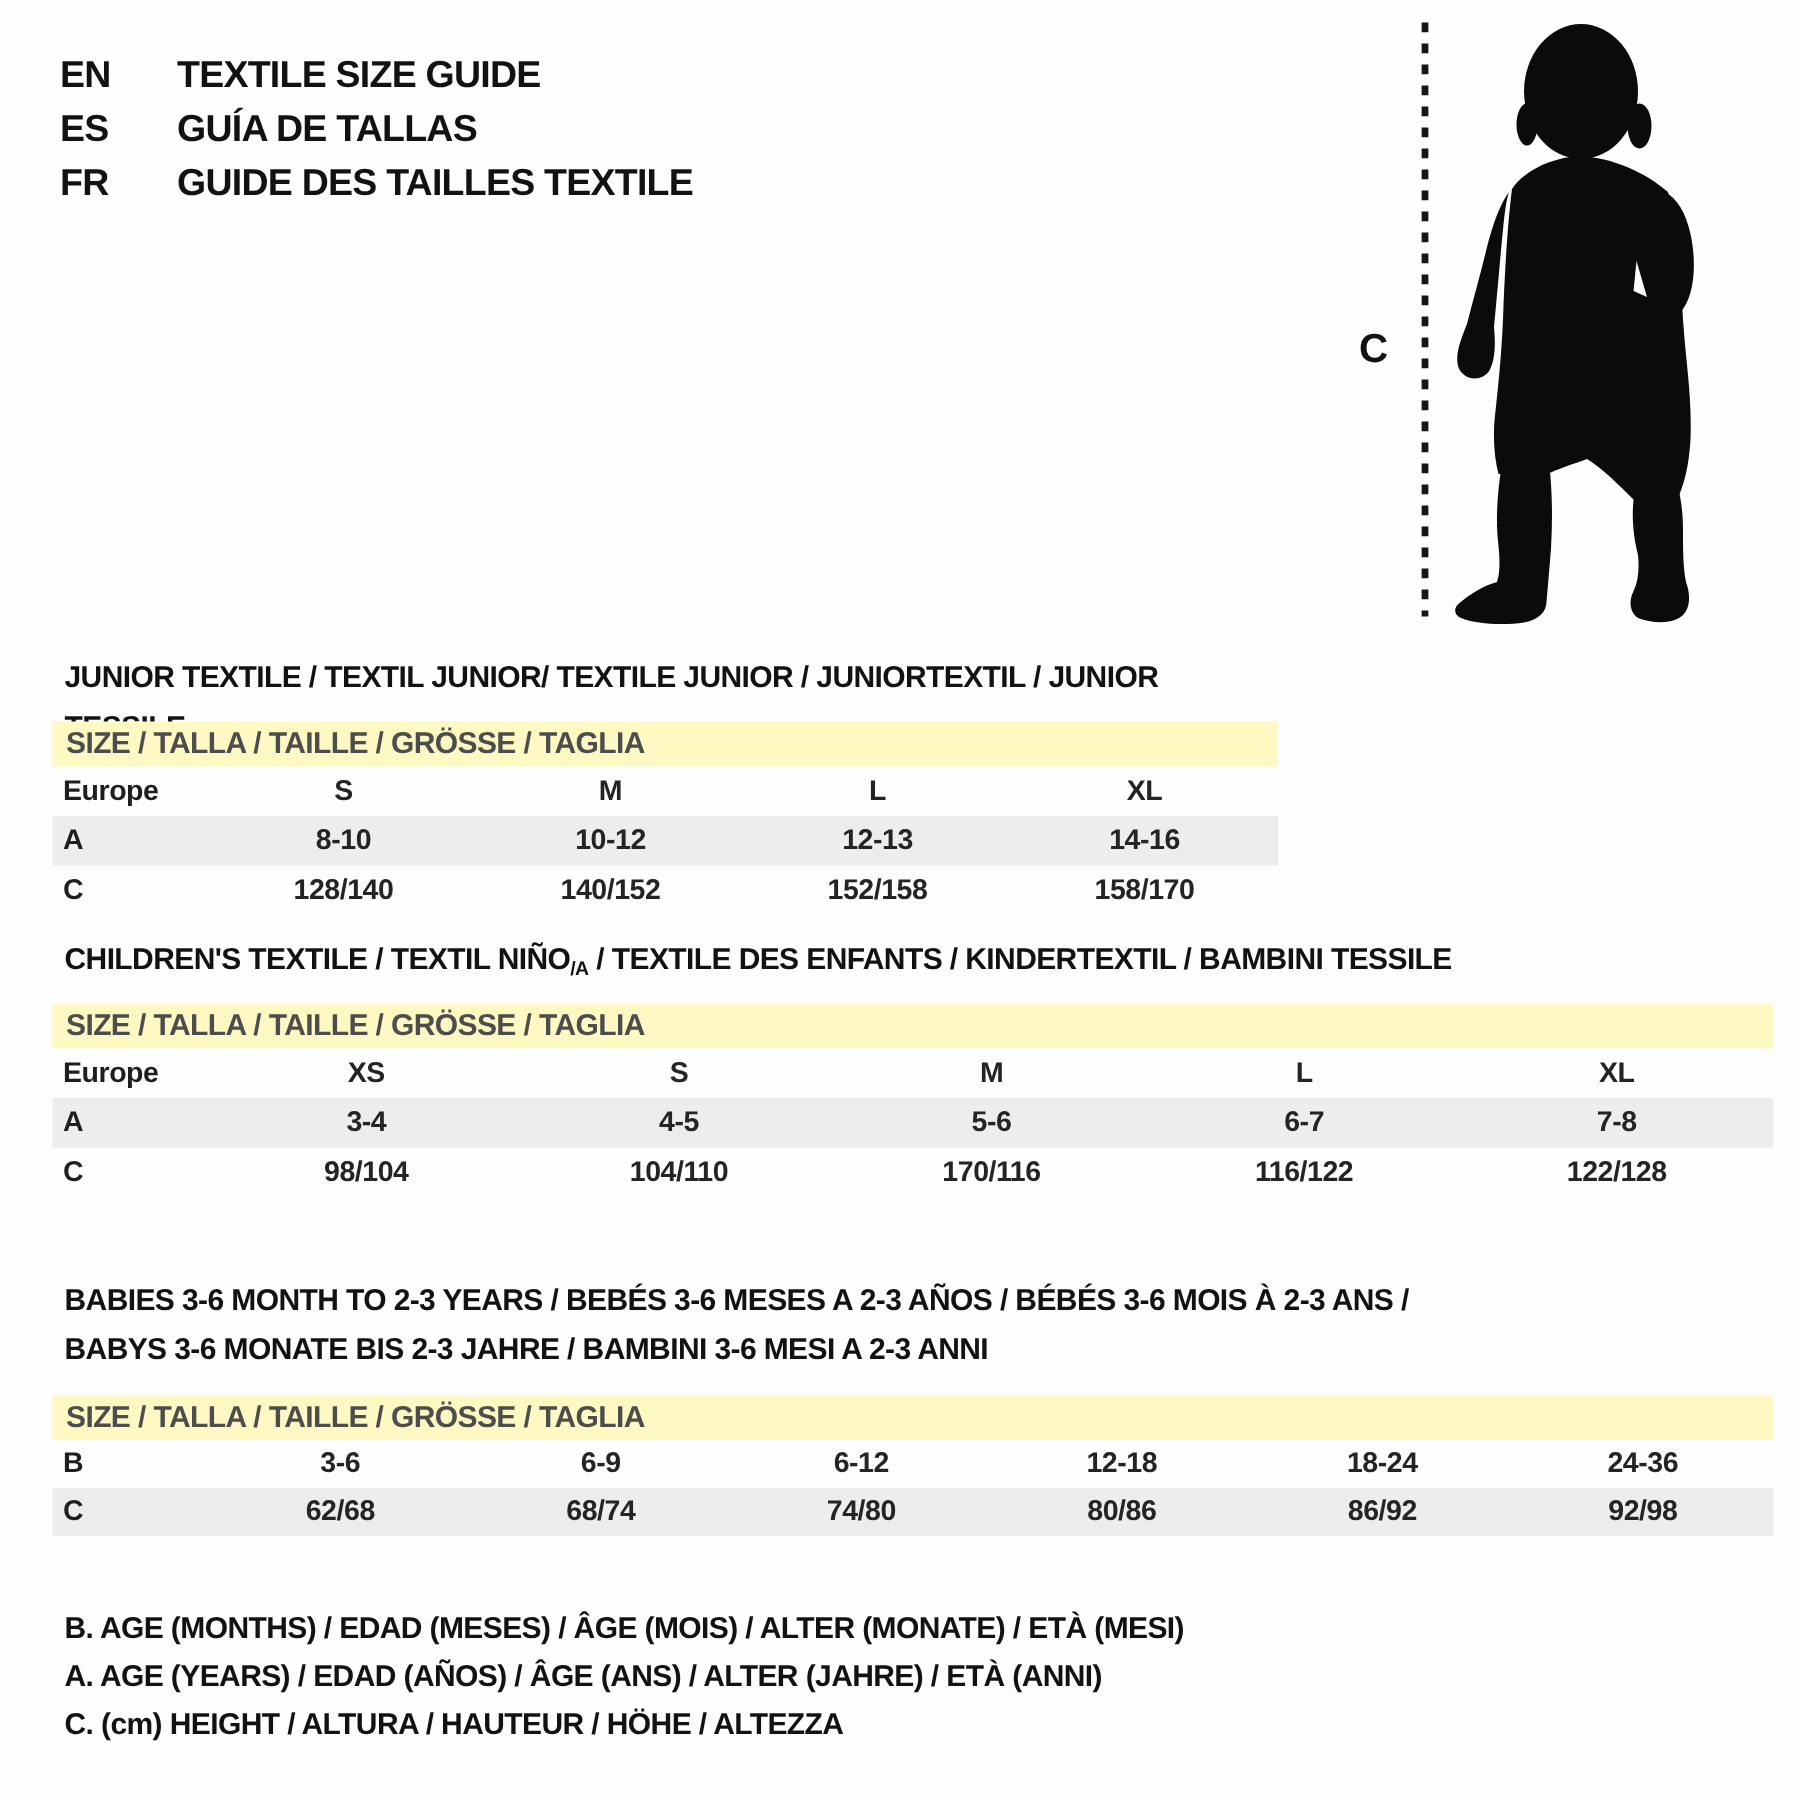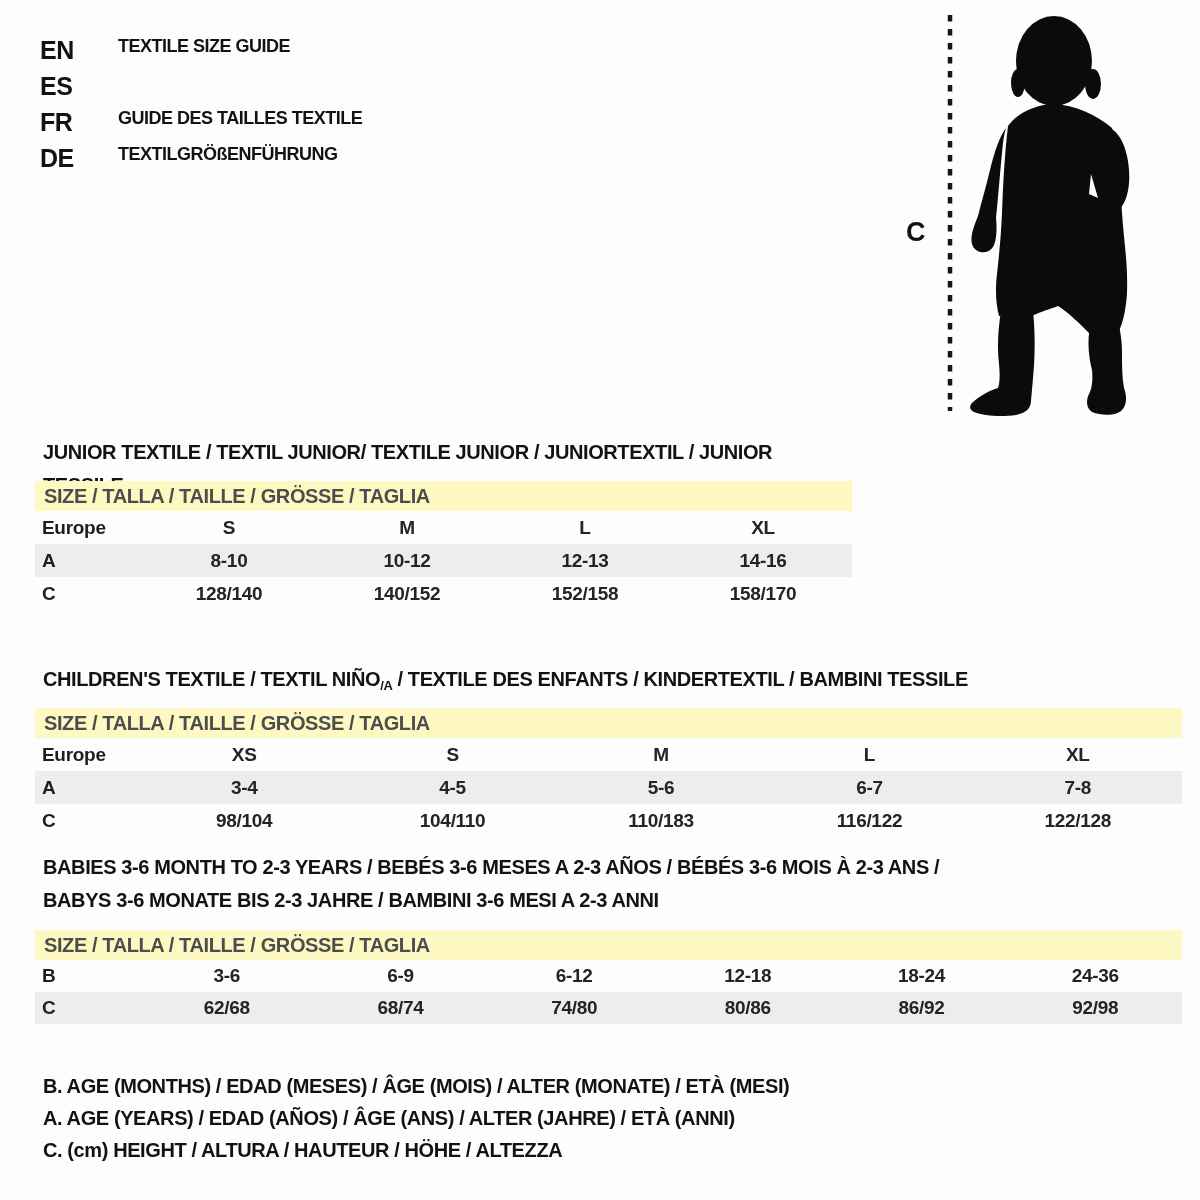--- a/index.html
+++ b/index.html
@@ -11,21 +11,21 @@
     color: #1e1e1e;
     overflow: hidden;
   }
   
   .langs { position: absolute; left: 40px; top: 36px; }
   .lang-row { display: flex; height: 36px; align-items: flex-start; }
   .lang-code {
     width: 78px; font-size: 25px; font-weight: bold; color: #121212;
     letter-spacing: -0.5px;
   }
-  .lang-title { font-size: 18px; font-weight: bold; color: #121212; letter-spacing: -0.5px; }
+  .lang-title { font-size: 25px; font-weight: bold; color: #121212; letter-spacing: -0.5px; }
 
   
   .figure { position: absolute; left: 0; top: 0; width: 1200px; height: 430px; }
   .figure svg { position: absolute; left: 900px; top: 8px; }
   .c-label {
     position: absolute; left: 906px; top: 217px;
     font-size: 27px; font-weight: bold; color: #121212;
   }
 
   
@@ -49,21 +49,21 @@
     color: #1e1e1e; letter-spacing: -0.3px;
   }
   .tcell {
     flex: 1; text-align: center; font-size: 19px; font-weight: bold;
     color: #242424; letter-spacing: -0.3px;
   }
 
   
   #sec-junior   { top: 436px; width: 817px; }
   #sec-junior   .table { top: 45px; width: 817px; }
-  #sec-children { top: 663px; width: 1147px; }
+  #sec-children { top: 624px; width: 1147px; }
   #sec-children .table { top: 45px; width: 1147px; }
   #sec-babies   { top: 851px; width: 1147px; }
   #sec-babies   .table { top: 79px; width: 1147px; }
   #sec-babies   .trow { height: 32px; }
 
   
   .legend { position: absolute; left: 43px; top: 1070px; }
   .legend-line {
     font-size: 20px; font-weight: bold; color: #121212;
     letter-spacing: -0.4px; line-height: 32px;
@@ -72,28 +72,25 @@
 </head>
 <body>
 
 <header class="langs">
   <div class="lang-row">
     <span class="lang-code">EN</span>
     <span class="lang-title">TEXTILE SIZE GUIDE</span>
   </div>
   <div class="lang-row">
     <span class="lang-code">ES</span>
+    <span class="lang-title">GUÍA DE TALLAS</span>
   </div>
   <div class="lang-row">
     <span class="lang-code">FR</span>
     <span class="lang-title">GUIDE DES TAILLES TEXTILE</span>
-  </div>
-  <div class="lang-row">
-    <span class="lang-code">DE</span>
-    <span class="lang-title">TEXTILGRÖßENFÜHRUNG</span>
   </div>
 </header>
 
 <div class="figure">
   <svg width="255" height="415" viewBox="900 10 255 415">
 
     <line x1="950" y1="17" x2="950" y2="413" stroke="#161616" stroke-width="4.5" stroke-dasharray="6.5 7.5"></line>
     <g fill="#0b0b0b">
 
       <ellipse cx="1054" cy="63" rx="38" ry="45"></ellipse>
@@ -206,21 +203,21 @@
         <div class="tcell">3-4</div>
         <div class="tcell">4-5</div>
         <div class="tcell">5-6</div>
         <div class="tcell">6-7</div>
         <div class="tcell">7-8</div>
       </div>
       <div class="trow">
         <div class="tlabel">C</div>
         <div class="tcell">98/104</div>
         <div class="tcell">104/110</div>
-        <div class="tcell">110/183</div>
+        <div class="tcell">170/116</div>
         <div class="tcell">116/122</div>
         <div class="tcell">122/128</div>
       </div>
     </div>
 </section>
 
 <section class="section" id="sec-babies">
   <h2 class="sec-title">
     <span style="display:block">BABIES 3-6 MONTH TO 2-3 YEARS / BEBÉS 3-6 MESES A 2-3 AÑOS / BÉBÉS 3-6 MOIS À 2-3 ANS /</span>
     <span style="display:block">BABYS 3-6 MONATE BIS 2-3 JAHRE / BAMBINI 3-6 MESI A 2-3 ANNI</span>

